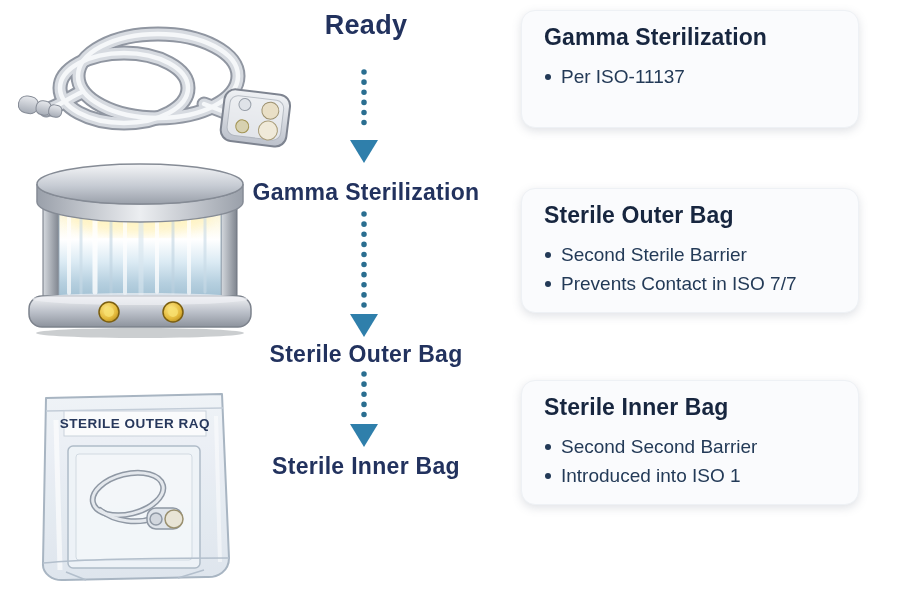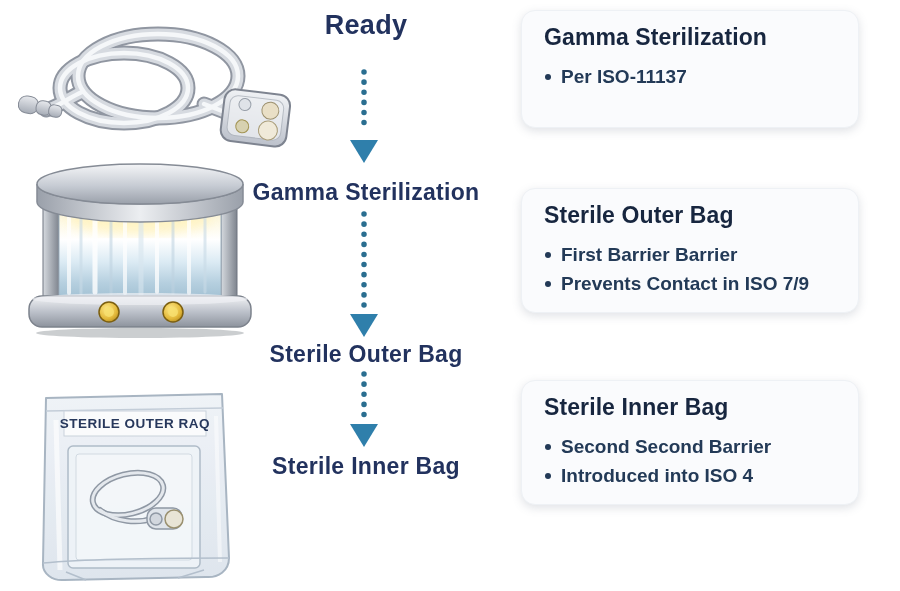--- a/index.html
+++ b/index.html
@@ -62,21 +62,20 @@
     margin: 0;
     font-size: 23px;
     font-weight: bold;
     color: #17263f;
     letter-spacing: 0.1px;
   }
   .card-bullets {
     list-style: none;
     margin: 11px 0 0 0;
     padding: 0;
-    font-weight: bold;
   }
   .card-bullets li {
     position: relative;
     padding-left: 17px;
     font-size: 19px;
     line-height: 29px;
     color: #233a57;
   }
   .card-bullets li::before {
     content: "";
@@ -276,26 +275,26 @@
   <div class="card c1">
     <h2 class="card-title">Gamma Sterilization</h2>
     <ul class="card-bullets">
       <li>Per ISO-11137</li>
     </ul>
   </div>
 
   <div class="card c2">
     <h2 class="card-title">Sterile Outer Bag</h2>
     <ul class="card-bullets">
-      <li>First Barrier Barrier</li>
-      <li>Prevents Contact in ISO 7/9</li>
+      <li>Second Sterile Barrier</li>
+      <li>Prevents Contact in ISO 7/7</li>
     </ul>
   </div>
 
   <div class="card c3">
     <h2 class="card-title">Sterile Inner Bag</h2>
     <ul class="card-bullets">
       <li>Second Second Barrier</li>
-      <li>Introduced into ISO 4</li>
+      <li>Introduced into ISO 1</li>
     </ul>
   </div>
 
 </div>
 
 </body></html>

